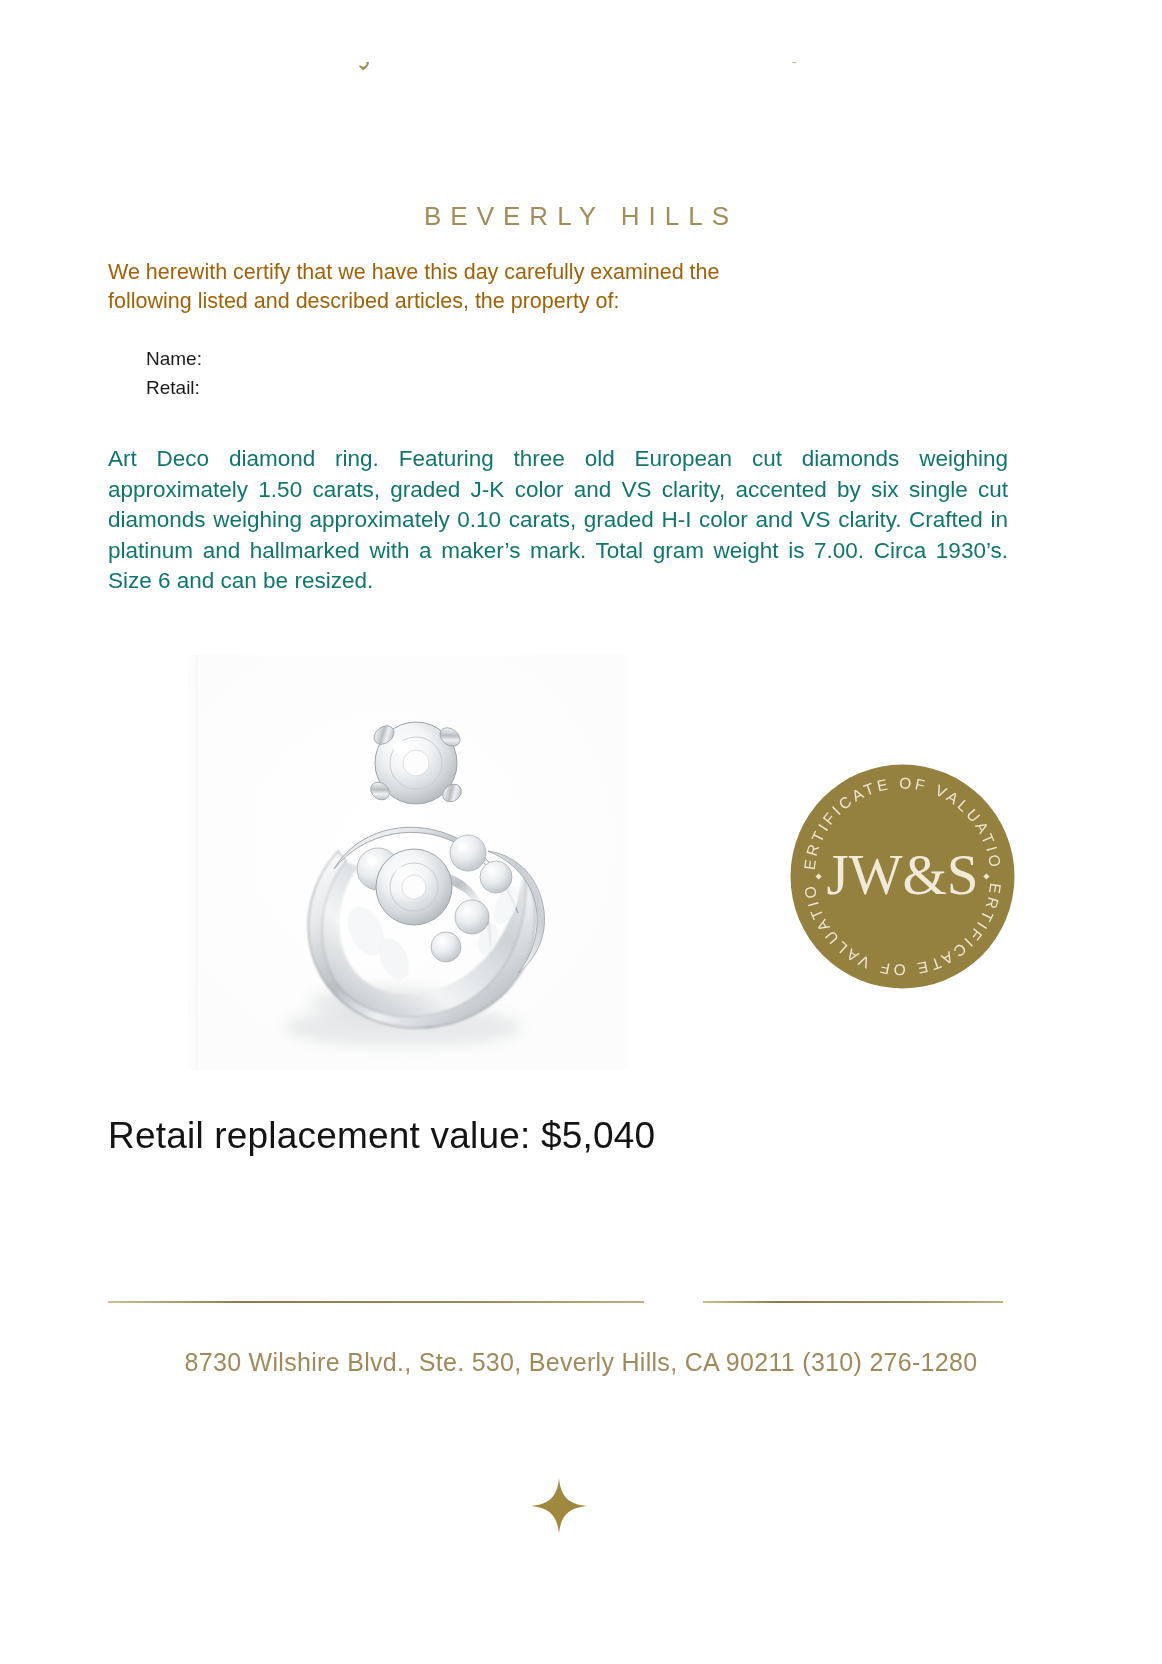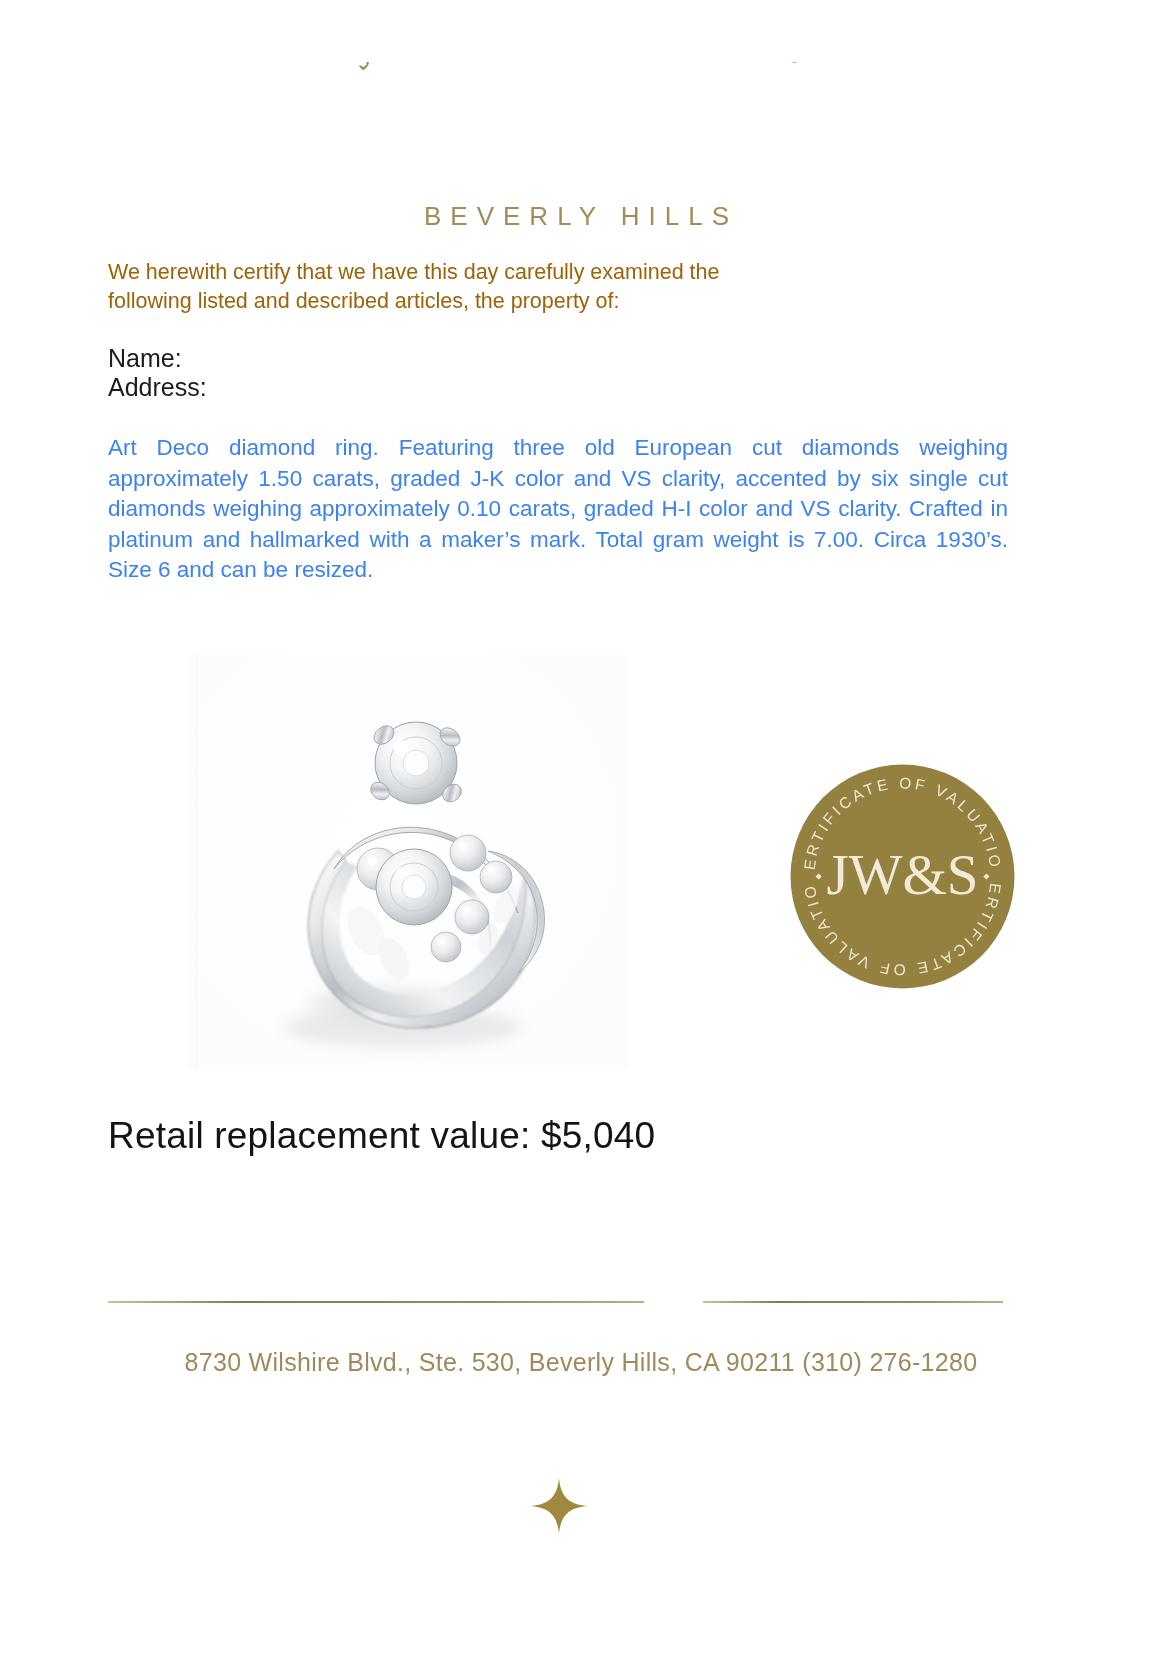--- a/index.html
+++ b/index.html
@@ -29,25 +29,25 @@
     font-size:26px;
     letter-spacing:9px;
     color:#a28c59;
   }
 
   
   .body-block{position:absolute;left:108px;top:258px;width:900px;}
   .intro{
     font-size:21.5px;line-height:29px;color:#a16207;width:690px;
   }
-  .fields{margin-top:28px;font-size:25px;line-height:29px;color:#1c1c1c;}
+  .fields{margin-top:28px;font-size:19px;line-height:29px;color:#1c1c1c;margin-left:38px;}
   .fields div{white-space:pre;}
   .desc{
-    margin-top:31px;
-    font-size:22.5px;line-height:30.5px;color:#3b82f6;
+    margin-top:42px;
+    font-size:22.5px;line-height:30.5px;color:#0f766e;
     text-align:justify;
     width:900px;
   }
 
   
   .ring-photo{
     position:absolute;left:188px;top:655px;width:440px;height:415px;
   }
   .ring-photo svg{display:block;}
 
@@ -103,21 +103,21 @@
       </text>
     </svg>
     <div class="brand-sub">BEVERLY HILLS</div>
   </div>
 
   <div class="body-block">
     <div class="intro">We herewith certify that we have this day carefully examined the following listed and described articles, the property of:</div>
 
     <div class="fields">
       <div>Name:</div>
-      <div>Address:</div>
+      <div>Retail:</div>
     </div>
 
     <div class="desc">Art Deco diamond ring. Featuring three old European cut diamonds weighing approximately 1.50 carats, graded J-K color and VS clarity, accented by six single cut diamonds weighing approximately 0.10 carats, graded H-I color and VS clarity. Crafted in platinum and hallmarked with a maker’s mark. Total gram weight is 7.00. Circa 1930’s. Size 6 and can be resized.</div>
   </div>
 
   <div class="ring-photo">
     <svg width="440" height="415" viewBox="0 0 440 415">
       <defs>
         <radialGradient id="bgsheen" cx="45%" cy="45%" r="62%">
           <stop offset="0%" stop-color="#ffffff"></stop>

